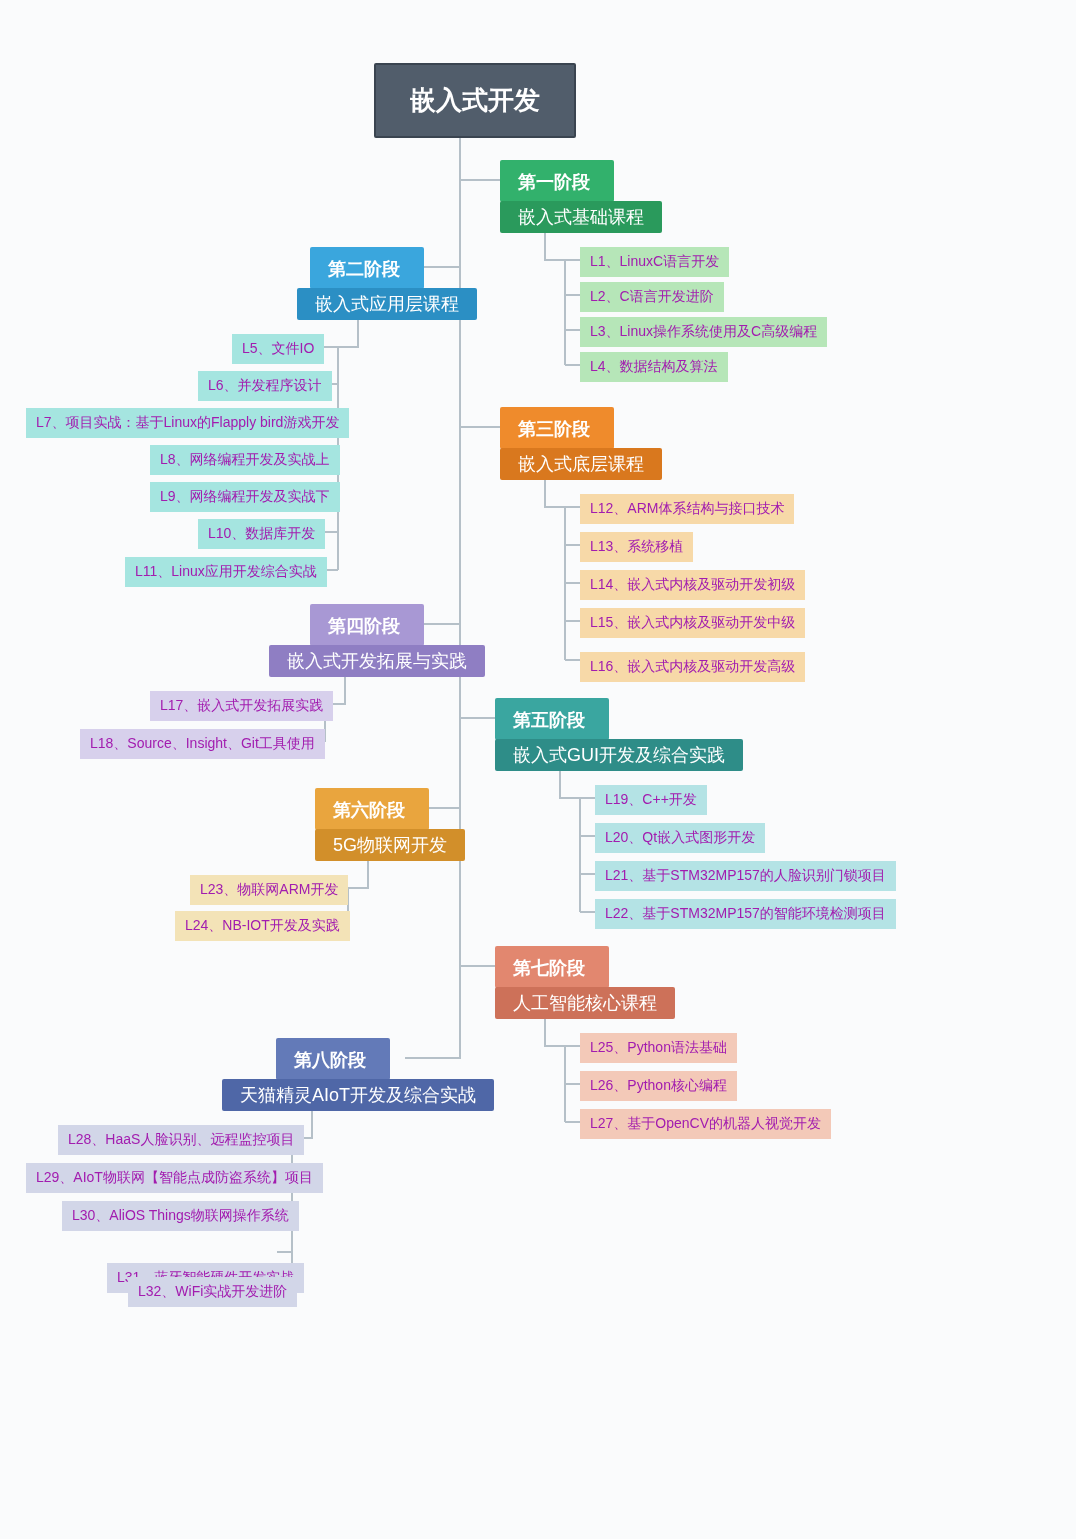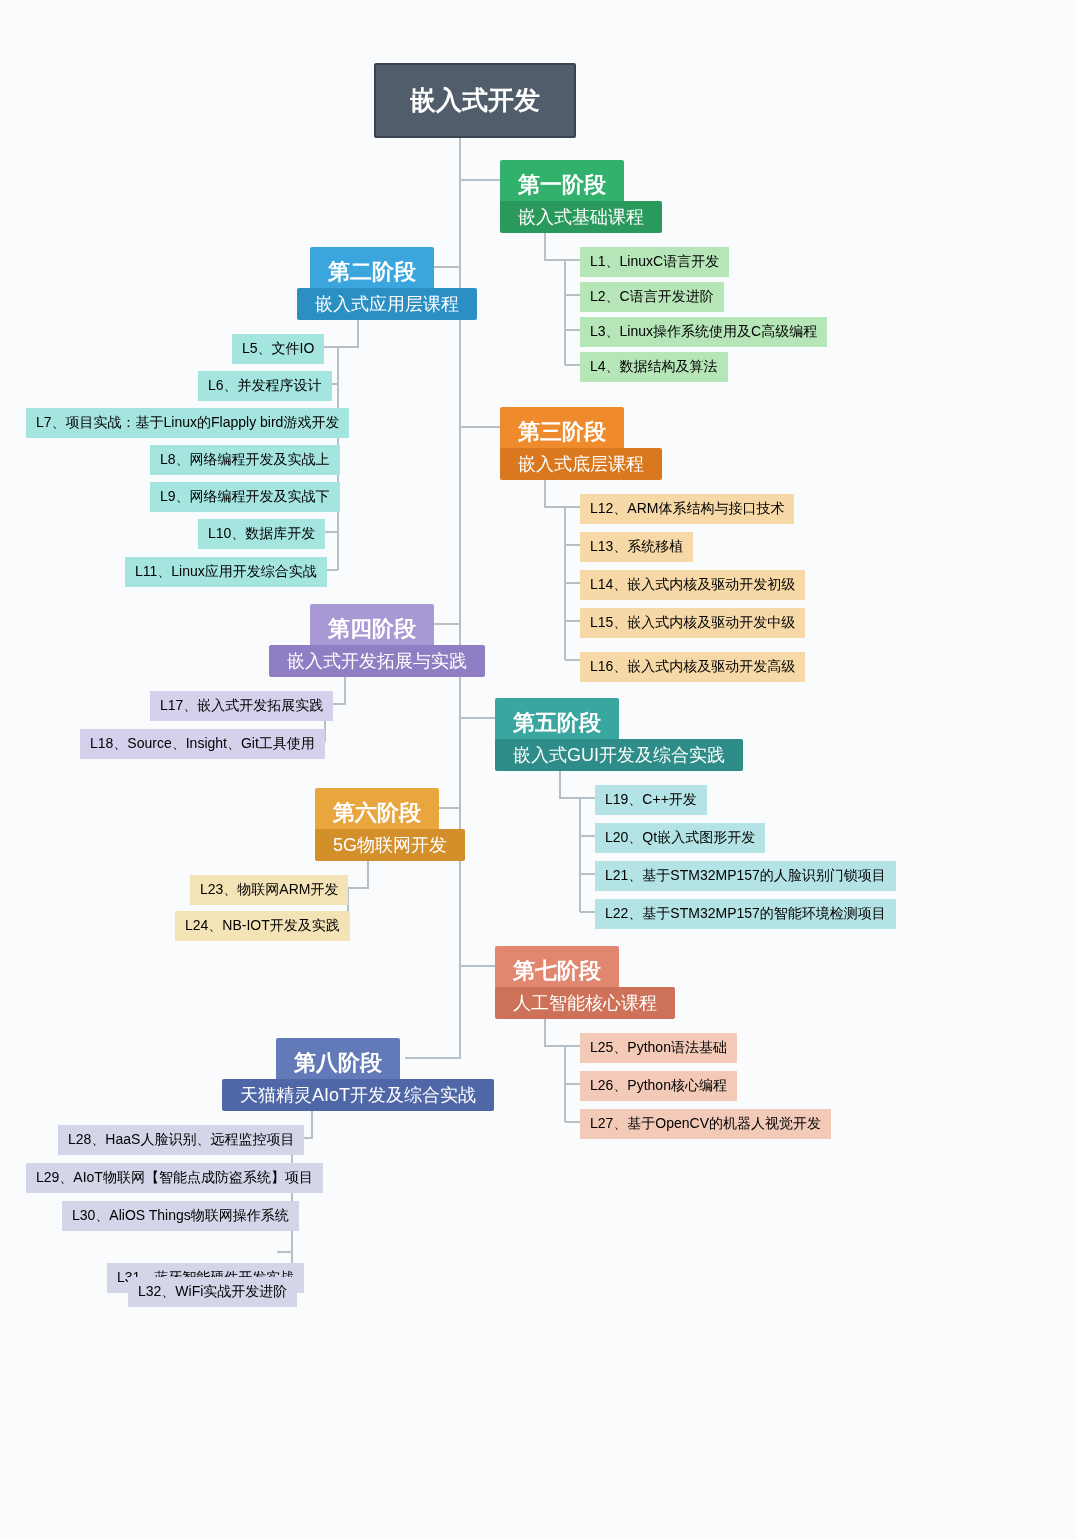--- a/index.html
+++ b/index.html
@@ -21,36 +21,36 @@
     background: #515d6b;
     color: #fff;
     font-size: 26px;
     font-weight: bold;
     padding: 18px 34px;
     border: 2px solid #3a4450;
     border-radius: 2px;
   }
   .stage {
     color: #fff;
-    font-size: 22px;
+    font-size: 18px;
     font-weight: bold;
-    padding: 10px 18px 8px 18px;
+    padding: 10px 24px 8px 18px;
     border-radius: 2px;
     text-align: right;
   }
   .subtitle {
     color: #fff;
     font-size: 18px;
     padding: 4px 18px;
     border-radius: 2px;
   }
   .leaf {
     font-size: 14px;
     padding: 6px 10px;
-    color: #000000;
+    color: #a21caf;
   }
   svg.connectors {
     position: absolute;
     top: 0; left: 0;
     width: 1076px;
     height: 1539px;
     pointer-events: none;
   }
   svg.connectors path {
     fill: none;

